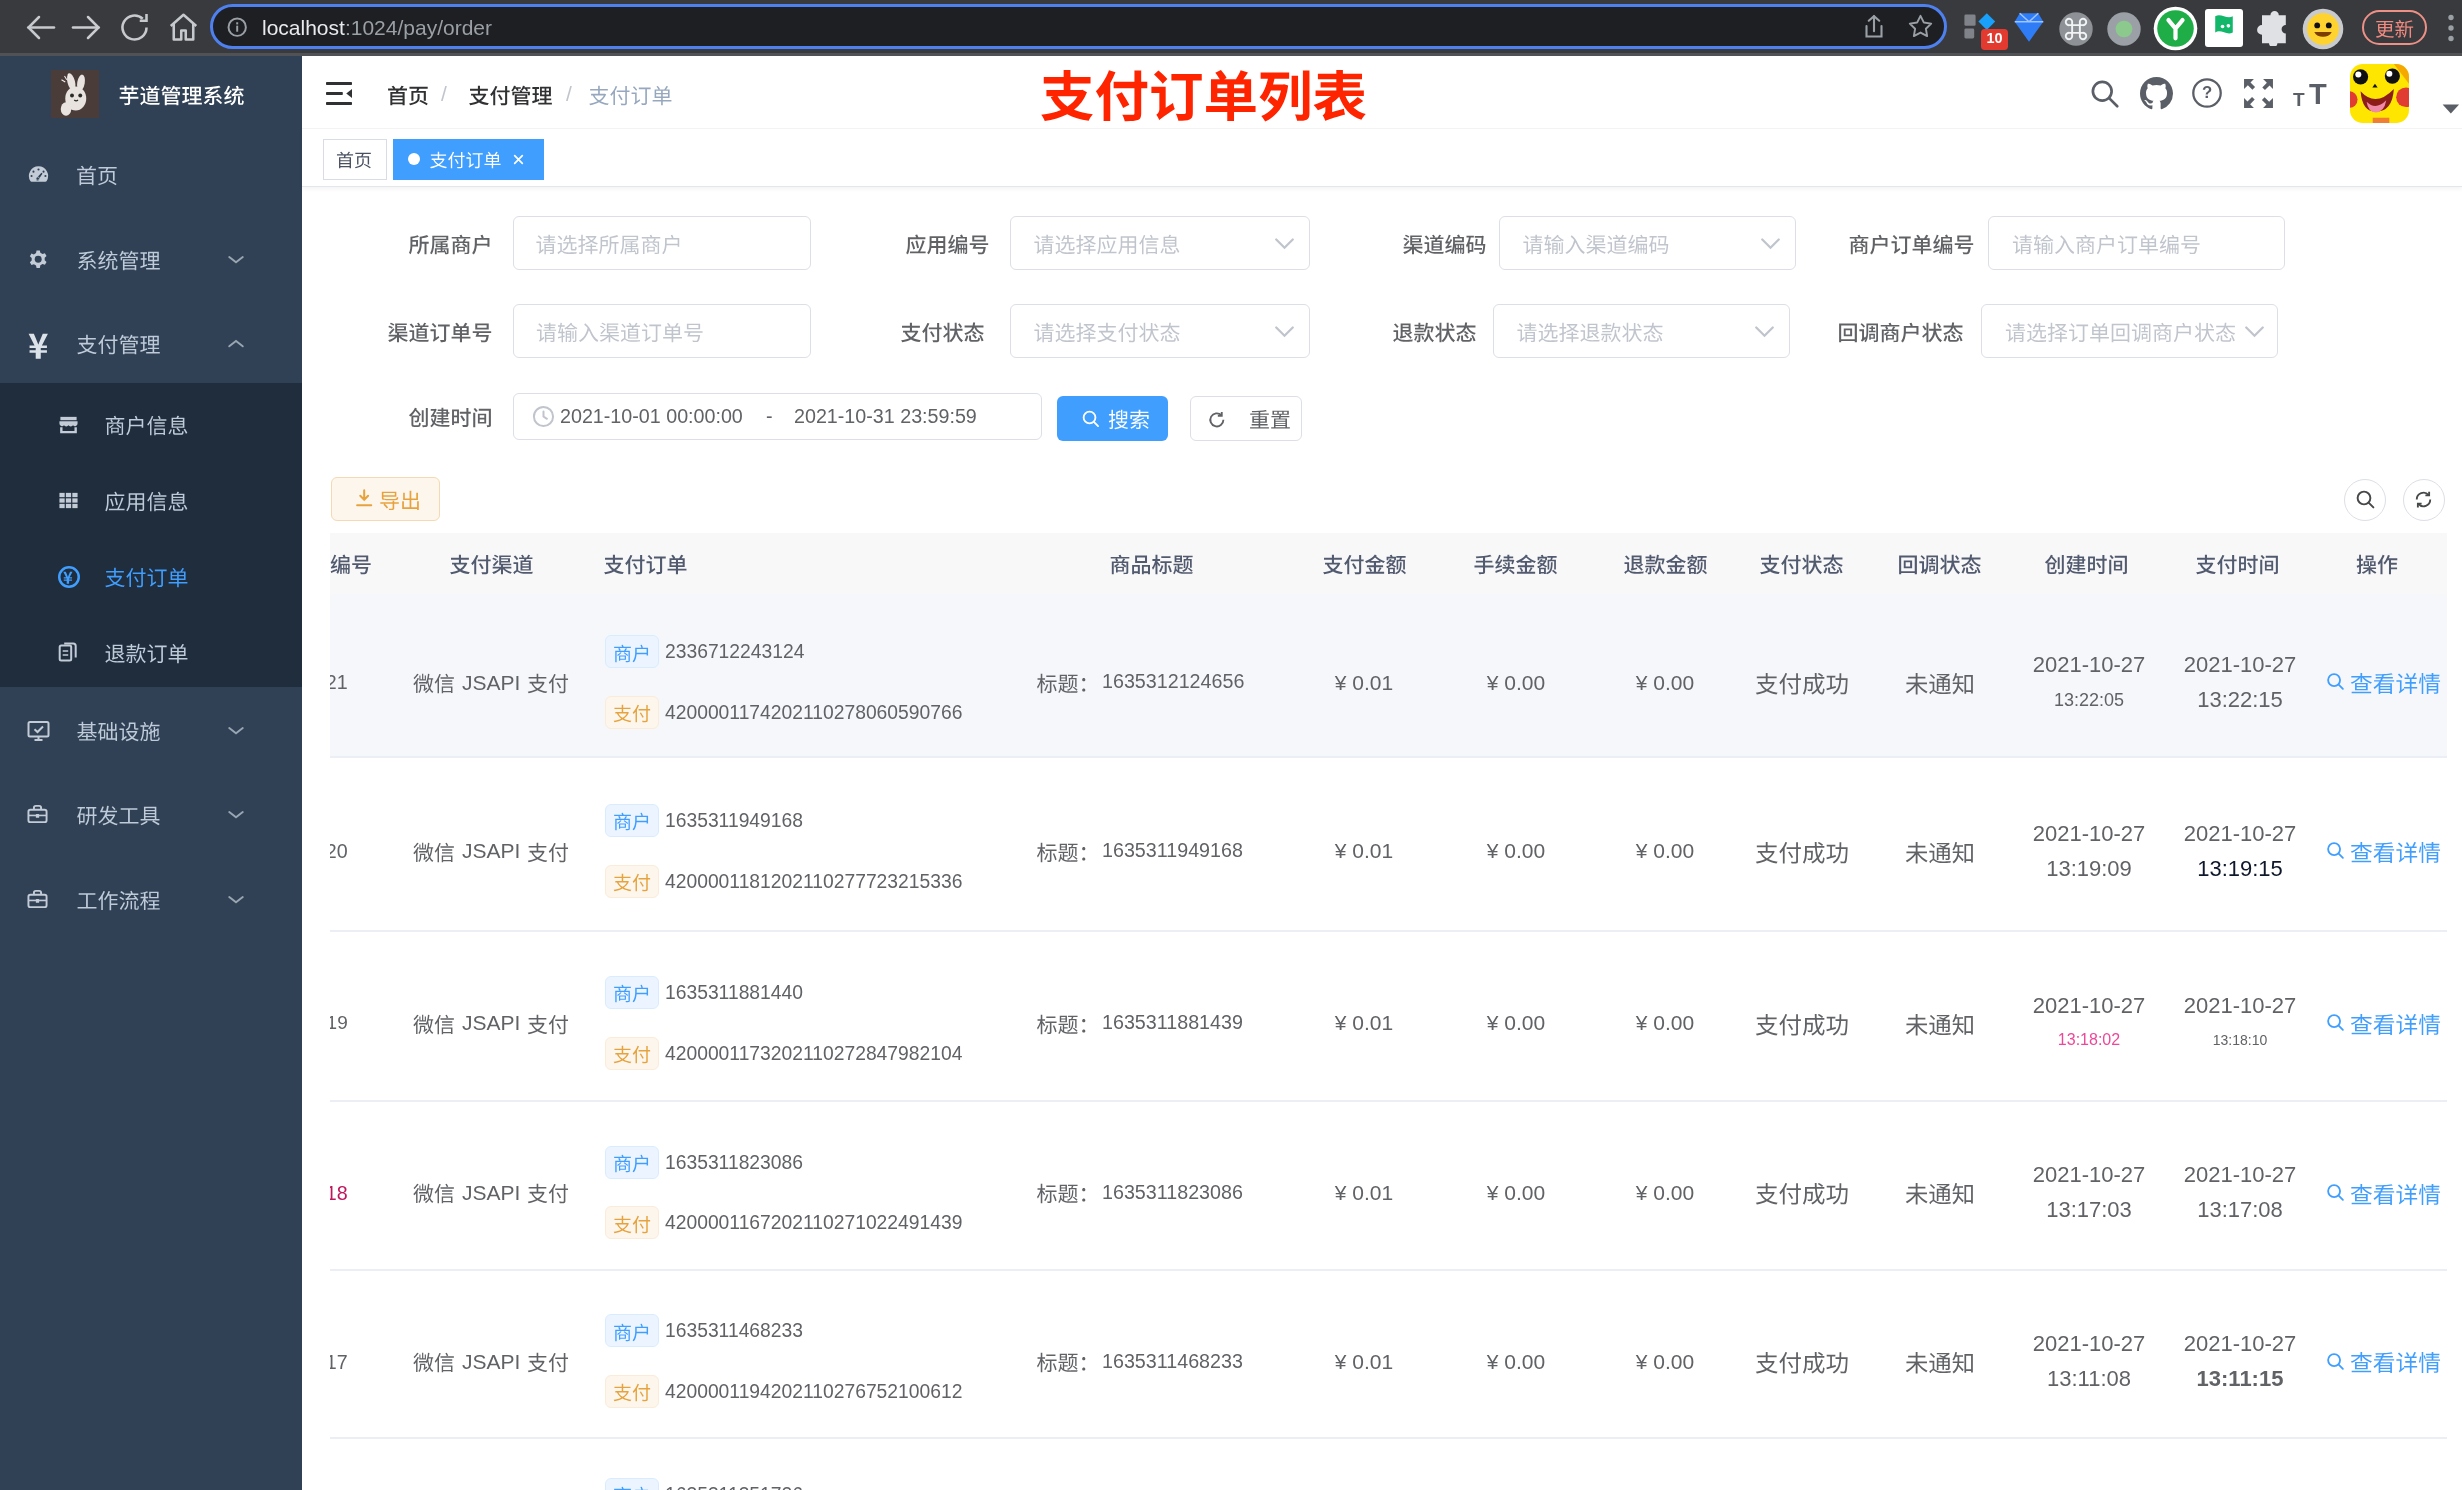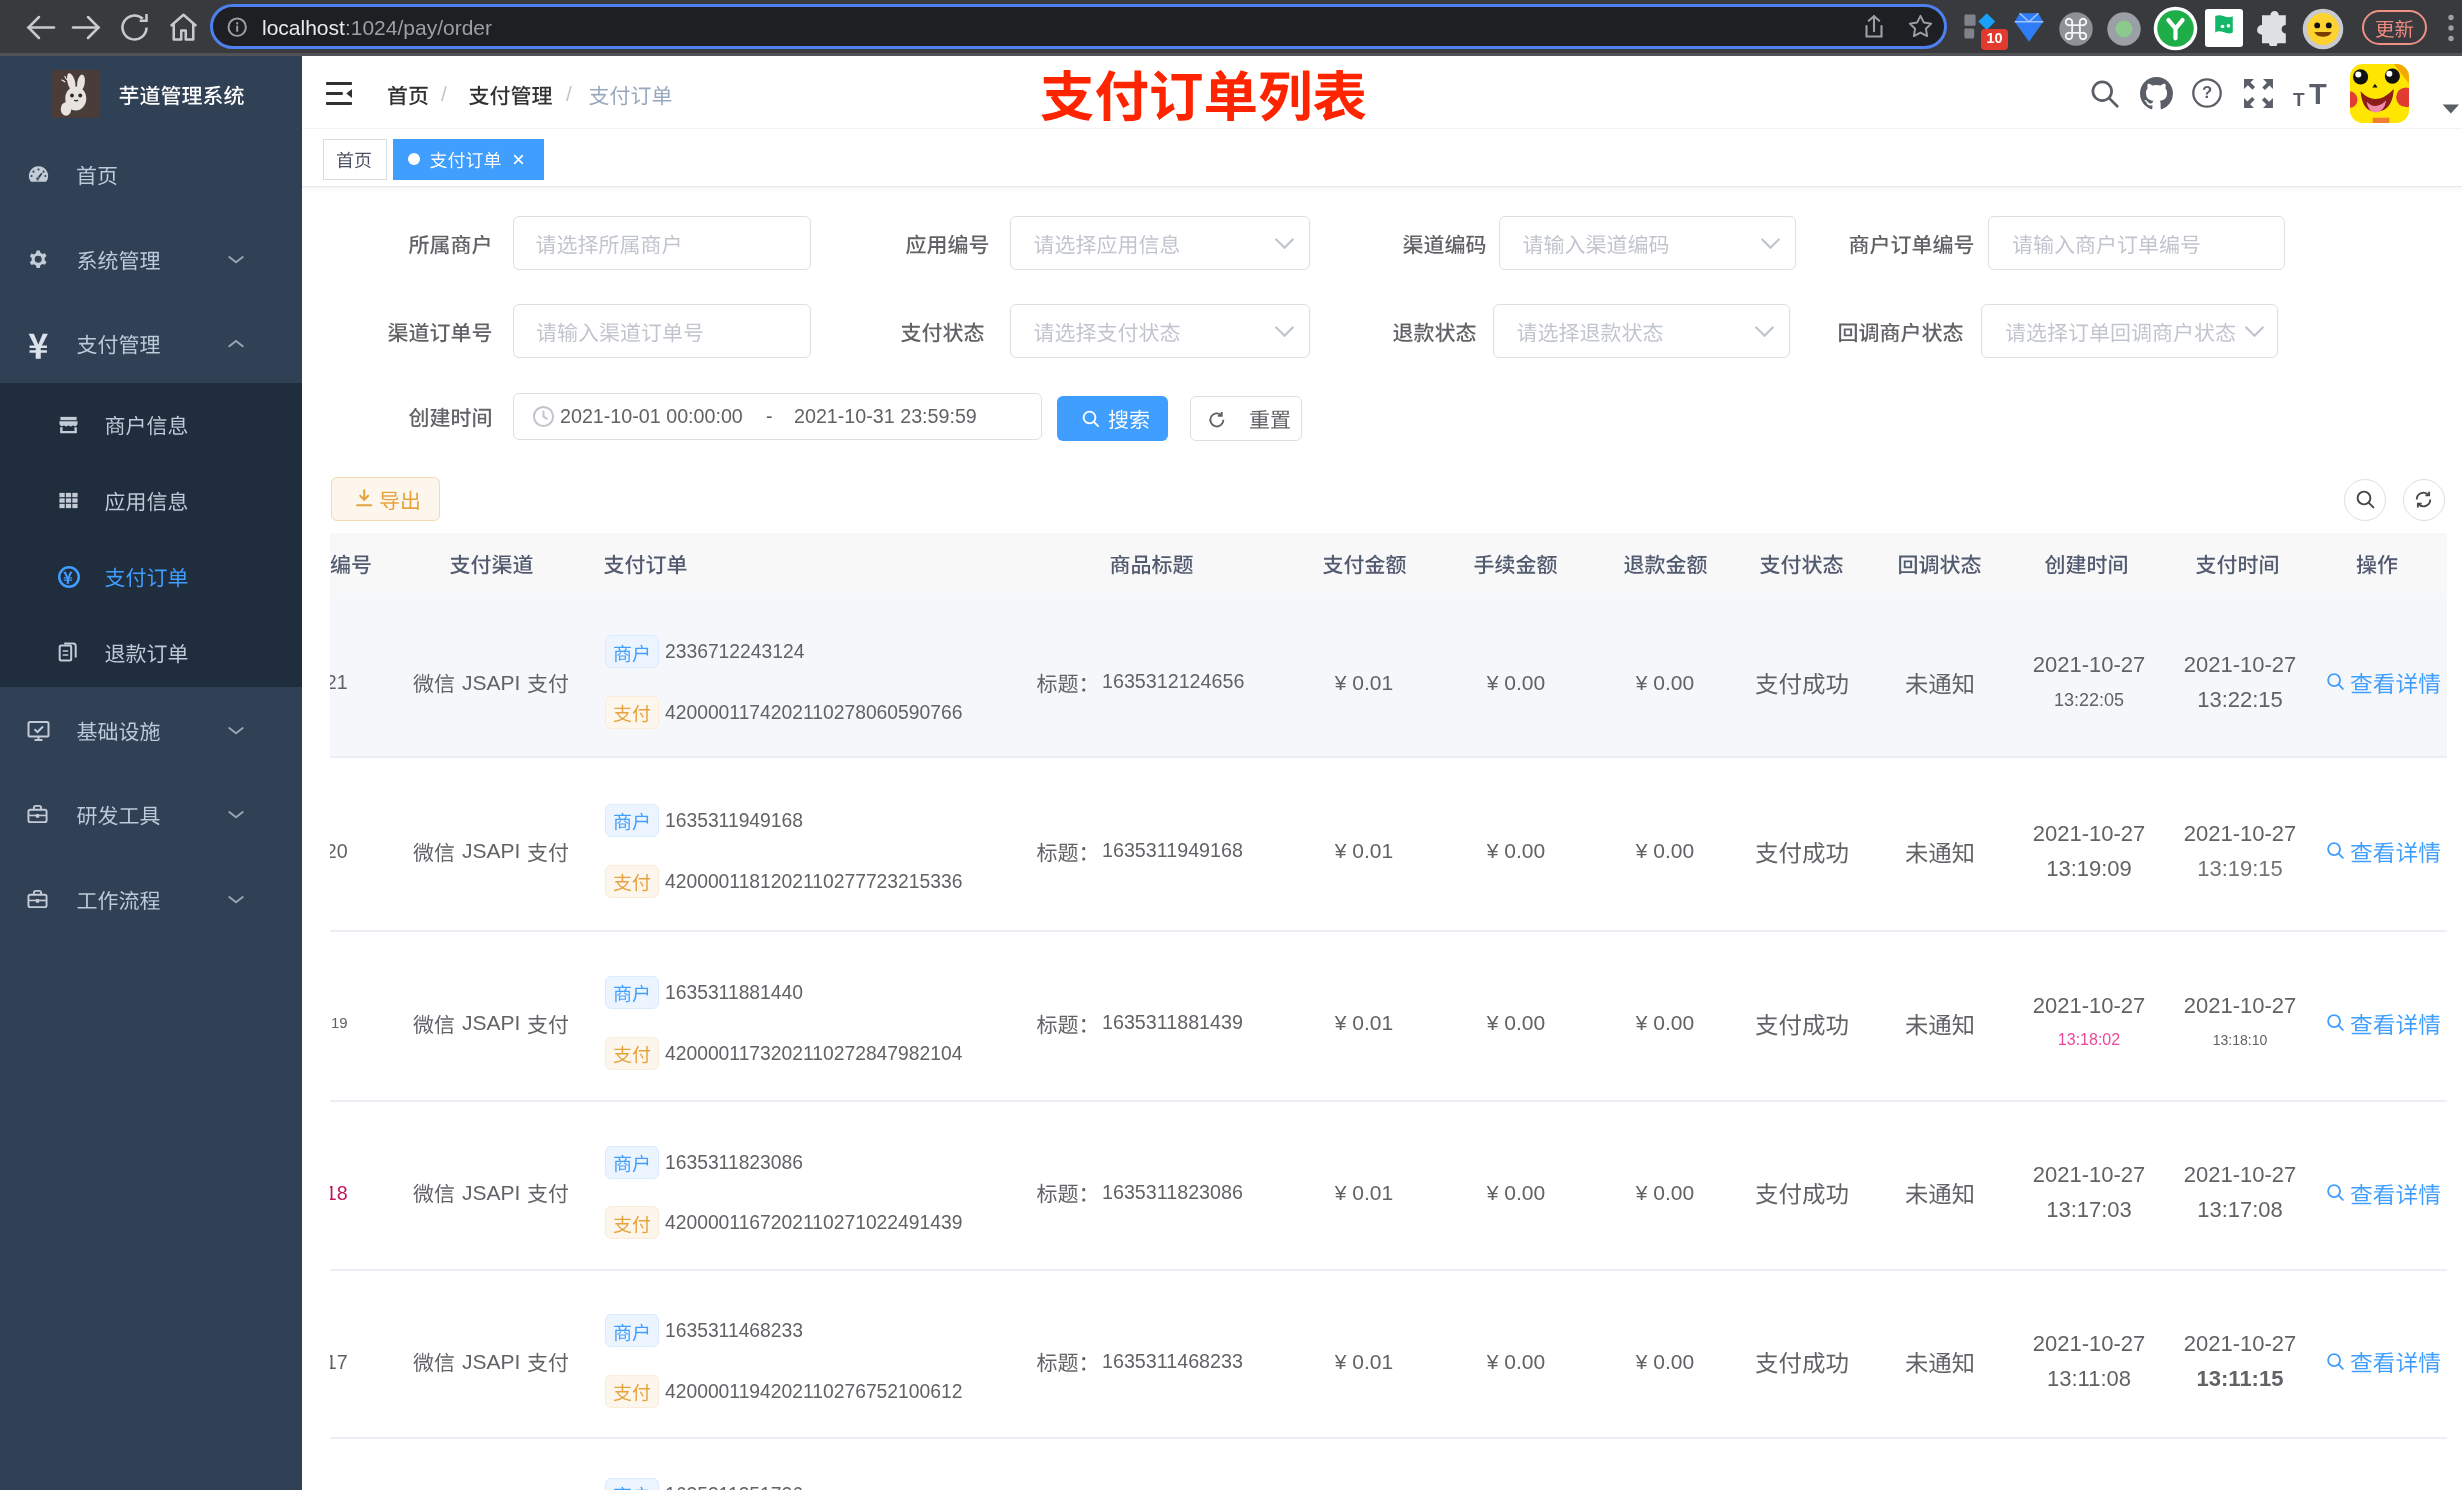--- a/index.html
+++ b/index.html
@@ -1001,35 +1001,35 @@
     <div class="ab" style="left:1905px;top:841px;">
       <svg class="z" style="" width="70" height="23.5" viewBox="0 -880 3000 1000" fill="#606266">
         <use href="#R_672a" x="0"></use>
         <use href="#R_901a" x="1000"></use>
         <use href="#R_77e5" x="2000"></use>
       </svg>
     </div>
     <div class="ab" style="font-size:22px;color:#606266;font-weight:400;letter-spacing:0;line-height:22px;top:823px;left:2089px;transform:translateX(-50%);white-space:nowrap">2021-10-27</div>
     <div class="ab" style="font-size:22px;color:#606266;font-weight:400;letter-spacing:0;line-height:22px;top:858px;left:2089px;transform:translateX(-50%);white-space:nowrap">13:19:09</div>
     <div class="ab" style="font-size:22px;color:#606266;font-weight:400;letter-spacing:0;line-height:22px;top:823px;left:2240px;transform:translateX(-50%);white-space:nowrap">2021-10-27</div>
-    <div class="ab" style="font-size:22px;color:#737373;font-weight:400;letter-spacing:0;line-height:22px;top:858px;left:2240px;transform:translateX(-50%);white-space:nowrap">13:19:15</div>
+    <div class="ab" style="font-size:22px;color:#0f172a;font-weight:400;letter-spacing:0;line-height:22px;top:858px;left:2240px;transform:translateX(-50%);white-space:nowrap">13:19:15</div>
     <svg class="ab" style="left:2326px;top:841px" width="19" height="19" viewBox="0 0 27 27">
       <circle cx="11.5" cy="11.5" r="8.5" stroke="#409eff" stroke-width="2.6" fill="none"></circle>
       <path d="M18 18l6 6" stroke="#409eff" stroke-width="2.6" stroke-linecap="round"></path>
     </svg>
     <div class="ab" style="left:2350px;top:841px;">
       <svg class="z" style="" width="91" height="23" viewBox="0 -880 4000 1000" fill="#409eff">
         <use href="#R_67e5" x="0"></use>
         <use href="#R_770b" x="1000"></use>
         <use href="#R_8be6" x="2000"></use>
         <use href="#R_60c5" x="3000"></use>
       </svg>
     </div>
     <div class="ab" style="left:330px;top:1010px;width:17.4px;height:26px;overflow:hidden">
-      <div style="width:23px;margin-left:-5.3px;text-align:right;font-size:15px;line-height:26px;color:#606266;font-family:'Liberation Sans',sans-serif">19</div>
+      <div style="width:23px;margin-left:-5.3px;text-align:right;font-size:19px;line-height:26px;color:#606266;font-family:'Liberation Sans',sans-serif">19</div>
     </div>
     <div class="ab" style="left:413px;top:1014px;">
       <svg class="z" style="" width="42" height="21" viewBox="0 -880 2000 1000" fill="#606266">
         <use href="#R_5fae" x="0"></use>
         <use href="#R_4fe1" x="1000"></use>
       </svg>
     </div>
     <div class="ab" style="font-size:21px;color:#606266;font-weight:400;letter-spacing:0;line-height:21px;top:1012px;left:462px;white-space:nowrap">JSAPI</div>
     <div class="ab" style="left:527px;top:1014px;">
       <svg class="z" style="" width="42" height="21" viewBox="0 -880 2000 1000" fill="#606266">

